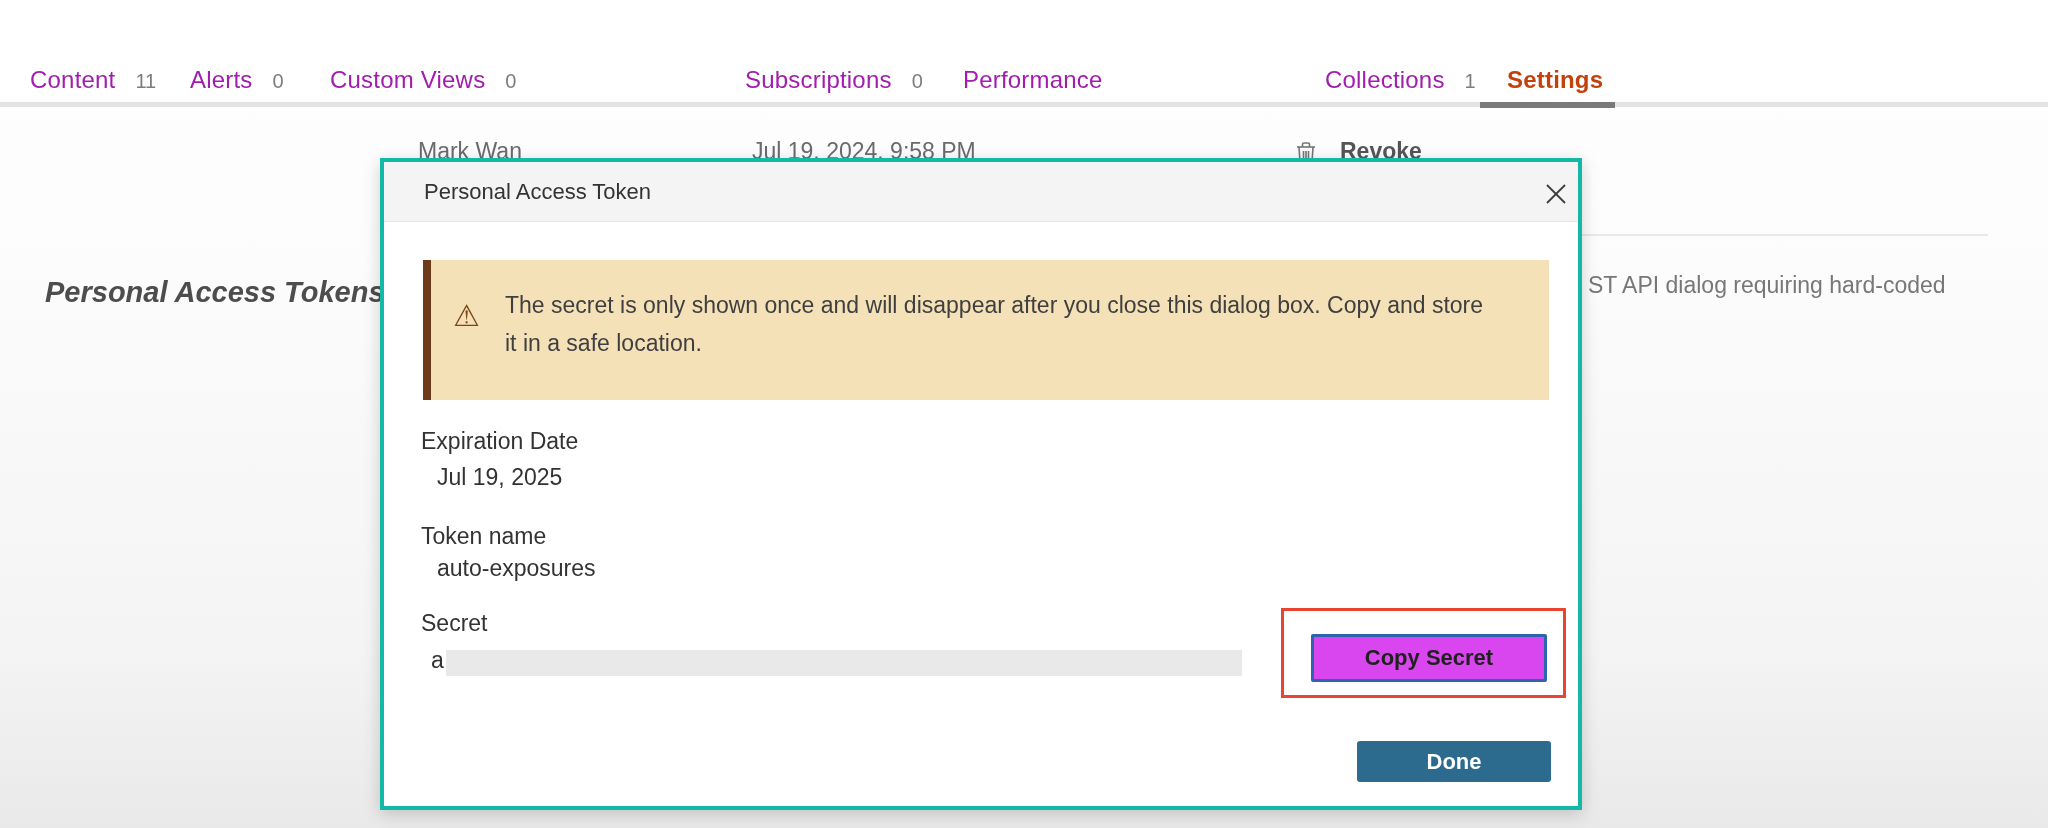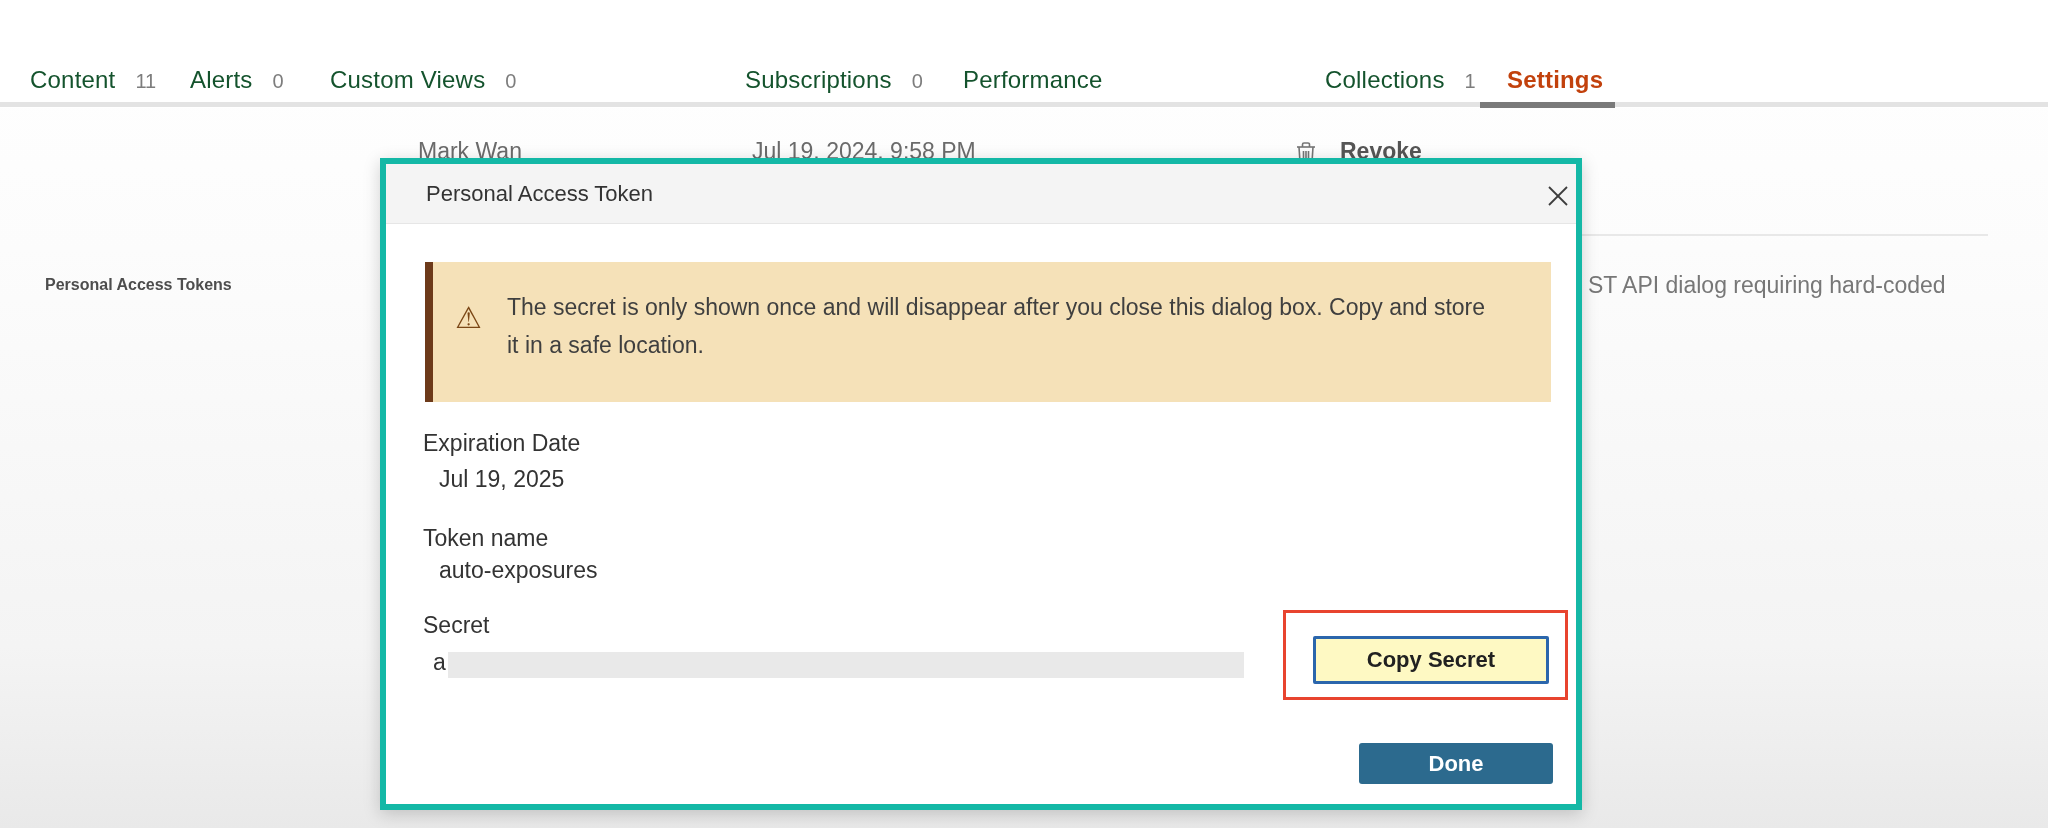--- a/index.html
+++ b/index.html
@@ -9,38 +9,38 @@
     background: linear-gradient(180deg, #ffffff 0%, #fcfcfc 30%, #f4f4f4 78%, #e9e9e9 100%);
     position: relative;
     color: #333;
   }
 
   
   .tabbar { position: absolute; top: 0; left: 0; width: 2048px; height: 108px; background: #fff; }
   .tabbar-border { position: absolute; top: 102px; left: 0; width: 2048px; height: 5px; background: #e3e3e3; }
   .tab-underline { position: absolute; top: 102px; left: 1480px; width: 135px; height: 6px; background: #7a7a7a; }
   .tab { position: absolute; top: 66px; display: flex; align-items: baseline; cursor: pointer; }
-  .tab-label { font-size: 24px; color: #14532d; letter-spacing: 0.2px; }
+  .tab-label { font-size: 24px; color: #a21caf; letter-spacing: 0.2px; }
   .tab-count { font-size: 20px; color: #7d7d7d; margin-left: 20px; }
   .tab.active .tab-label { color: #c2410c; font-weight: bold; }
 
   
   .bg-row-user, .bg-row-date { position: absolute; top: 138px; font-size: 23px; color: #6b6b6b; white-space: nowrap; }
   .bg-row-user { left: 418px; }
   .bg-row-date { left: 752px; }
   .bg-trash { position: absolute; top: 140px; left: 1294px; }
   .bg-row-action { position: absolute; top: 138px; left: 1340px; font-size: 23px; font-weight: bold; color: #555; }
-  .bg-section-title { position: absolute; top: 276px; left: 45px; font-size: 16px; font-weight: bold; color: #4d4d4d; }
+  .bg-section-title { position: absolute; top: 276px; left: 45px; font-size: 29px; font-weight: bold; color: #4d4d4d; font-style: italic; }
   .bg-desc { position: absolute; top: 272px; left: 1588px; font-size: 23px; color: #777; white-space: nowrap; width: 452px; overflow: hidden; }
   .bg-divider-right { position: absolute; top: 234px; left: 1582px; width: 406px; height: 2px; background: #e8e8e8; }
 
   
   .dialog {
     position: absolute; left: 380px; top: 158px; width: 1202px; height: 652px;
-    background: #fff; border: 6px solid #14b8a6;
+    background: #fff; border: 4px solid #14b8a6;
     box-shadow: 0 4px 16px rgba(0,0,0,0.18);
   }
   .dialog-header {
     position: absolute; top: 0; left: 0; width: 100%; height: 60px;
     background: #f4f4f4; border-bottom: 1px solid #e6e6e6;
   }
   .dialog-title { position: absolute; left: 40px; top: 0; line-height: 60px; font-size: 22px; color: #333; }
   .dialog-close { position: absolute; top: 18px; left: 1158px; width: 28px; height: 28px; cursor: pointer; }
 
   .warning-box {
@@ -57,21 +57,21 @@
   .lbl-token { top: 361px; }
   .val-token { top: 393px; }
   .lbl-secret { top: 448px; }
   .val-secret { top: 485px; left: 47px; }
   .secret-bar { position: absolute; left: 62px; top: 488px; width: 796px; height: 26px; background: #e9e9e9; }
 
   .annotation-rect {
     position: absolute; left: 897px; top: 446px; width: 285px; height: 90px;
     border: 3px solid #e8442f; pointer-events: none;
   }
-  .btn { font-family: inherit; cursor: pointer; font-weight: bold; background: #fef9c3; }
+  .btn { font-family: inherit; cursor: pointer; font-weight: bold; background: #d946ef; }
   .btn-copy {
     position: absolute; left: 927px; top: 472px; width: 236px; height: 48px;
     border: 3px solid #2b66ac; border-radius: 2px; font-size: 22px; color: #212121;
   }
   .btn-revoke {
     position: absolute; left: 698px; top: 579px; width: 252px; height: 47px;
     border: 2px solid #595959; border-radius: 3px; font-size: 22px; color: #212121;
   }
   .btn-done {
     position: absolute; left: 973px; top: 579px; width: 194px; height: 41px;

